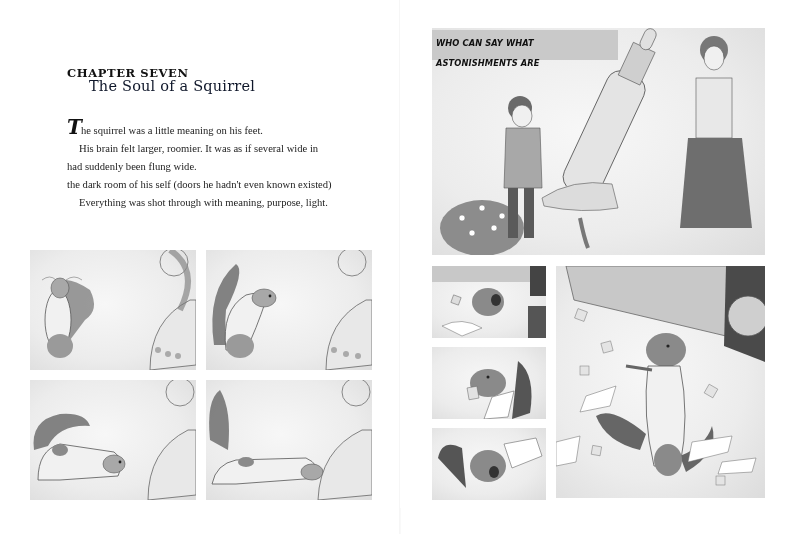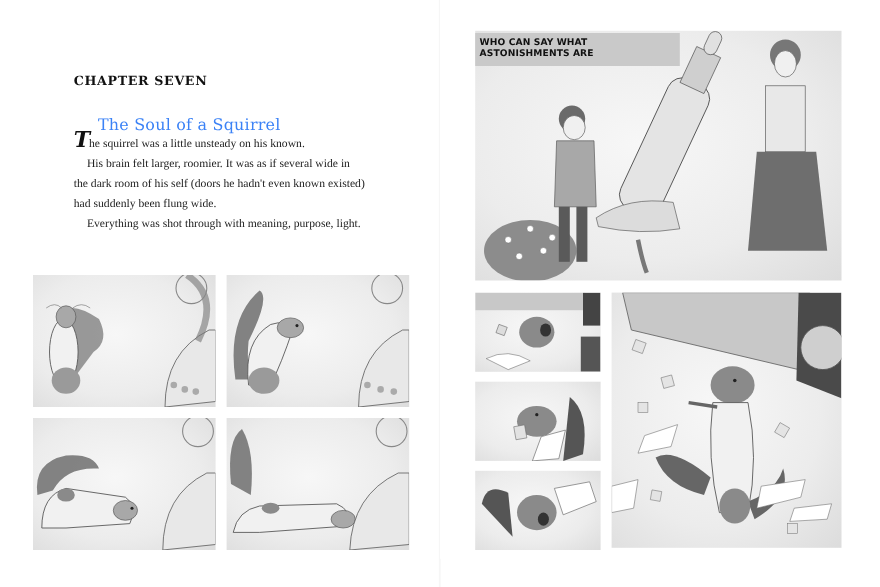--- a/index.html
+++ b/index.html
@@ -8,52 +8,52 @@
 
   .page { position: absolute; top: 0; height: 508px; background: #ffffff; }
   .page-left { left: 0; width: 400px; }
   .page-right { left: 400px; width: 400px; }
   .gutter { position: absolute; left: 399px; top: 0; width: 2px; height: 534px;
             background: linear-gradient(90deg, #f4f4f4, #fbfbfb); }
 
   .chapter-label { position: absolute; left: 67px; top: 66px; font-family: "DejaVu Serif", serif;
                    font-weight: bold; font-size: 11.5px; letter-spacing: 0.6px; color: #111; }
   .chapter-title { position: absolute; left: 89px; top: 78px; font-family: "DejaVu Serif", serif;
-                   font-size: 14.5px; color: #3b82f6; letter-spacing: 0.2px; margin-top: 28px; }
+                   font-size: 14.5px; color: #0f172a; letter-spacing: 0.2px; }
 
   .body-text { position: absolute; left: 67px; top: 122px; width: 300px;
                font-size: 10.6px; line-height: 18.1px; color: #222; }
   .body-text p { text-indent: 12px; white-space: nowrap; }
   .body-text p.first { text-indent: 0; }
   .body-text p.cont { text-indent: 0; }
   .dropcap { font-family: "DejaVu Serif", serif; font-style: italic; font-weight: bold;
              font-size: 20px; line-height: 10px; margin-right: -1px; color: #111; }
 
   .panel { position: absolute; overflow: hidden;
            background: radial-gradient(ellipse at 45% 45%, #f7f7f7 0%, #ececec 60%, #dcdcdc 100%);
            filter: grayscale(1); }
   .panel svg { position: absolute; left: 0; top: 0; width: 100%; height: 100%; }
 
   .caption-box { position: absolute; left: 432px; top: 30px; width: 186px; height: 30px;
                  background: #c9c9c9; padding: 3px 4px; font-family: "DejaVu Sans", sans-serif;
-                 font-weight: bold; font-size: 8.3px; line-height: 10px;
+                 font-style: italic; font-weight: bold; font-size: 8.3px; line-height: 20px;
                  color: #111; letter-spacing: 0.1px; z-index: 3; }
 </style>
 </head>
 <body>
 
 <div class="page page-left">
   <div class="chapter-label">CHAPTER SEVEN</div>
   <div class="chapter-title">The Soul of a Squirrel</div>
 
   <div class="body-text">
-    <p class="first"><span class="dropcap">T</span><span>he squirrel was a little unsteady on his known.</span></p>
+    <p class="first"><span class="dropcap">T</span><span>he squirrel was a little meaning on his feet.</span></p>
     <p>His brain felt larger, roomier. It was as if several wide in</p>
+    <p class="cont">had suddenly been flung wide.</p>
     <p class="cont">the dark room of his self (doors he hadn't even known existed)</p>
-    <p class="cont">had suddenly been flung wide.</p>
     <p>Everything was shot through with meaning, purpose, light.</p>
   </div>
 
   <div class="panel" style="left:30px;top:250px;width:166px;height:120px;">
     <svg viewBox="0 0 166 120">
       <path d="M40 90 Q20 70 24 40 Q30 20 60 40 Q70 60 55 70 Z" fill="#7a7a7a" opacity="0.75"></path>
       <ellipse cx="28" cy="70" rx="13" ry="30" fill="#f1f1f1" stroke="#555" stroke-width="0.8"></ellipse>
       <ellipse cx="30" cy="96" rx="13" ry="12" fill="#9a9a9a"></ellipse>
       <ellipse cx="30" cy="38" rx="9" ry="10" fill="#a8a8a8" stroke="#555" stroke-width="0.6"></ellipse>
       <path d="M12 30 Q20 24 26 30 M36 30 Q44 24 52 30" stroke="#777" fill="none" stroke-width="0.6"></path>

